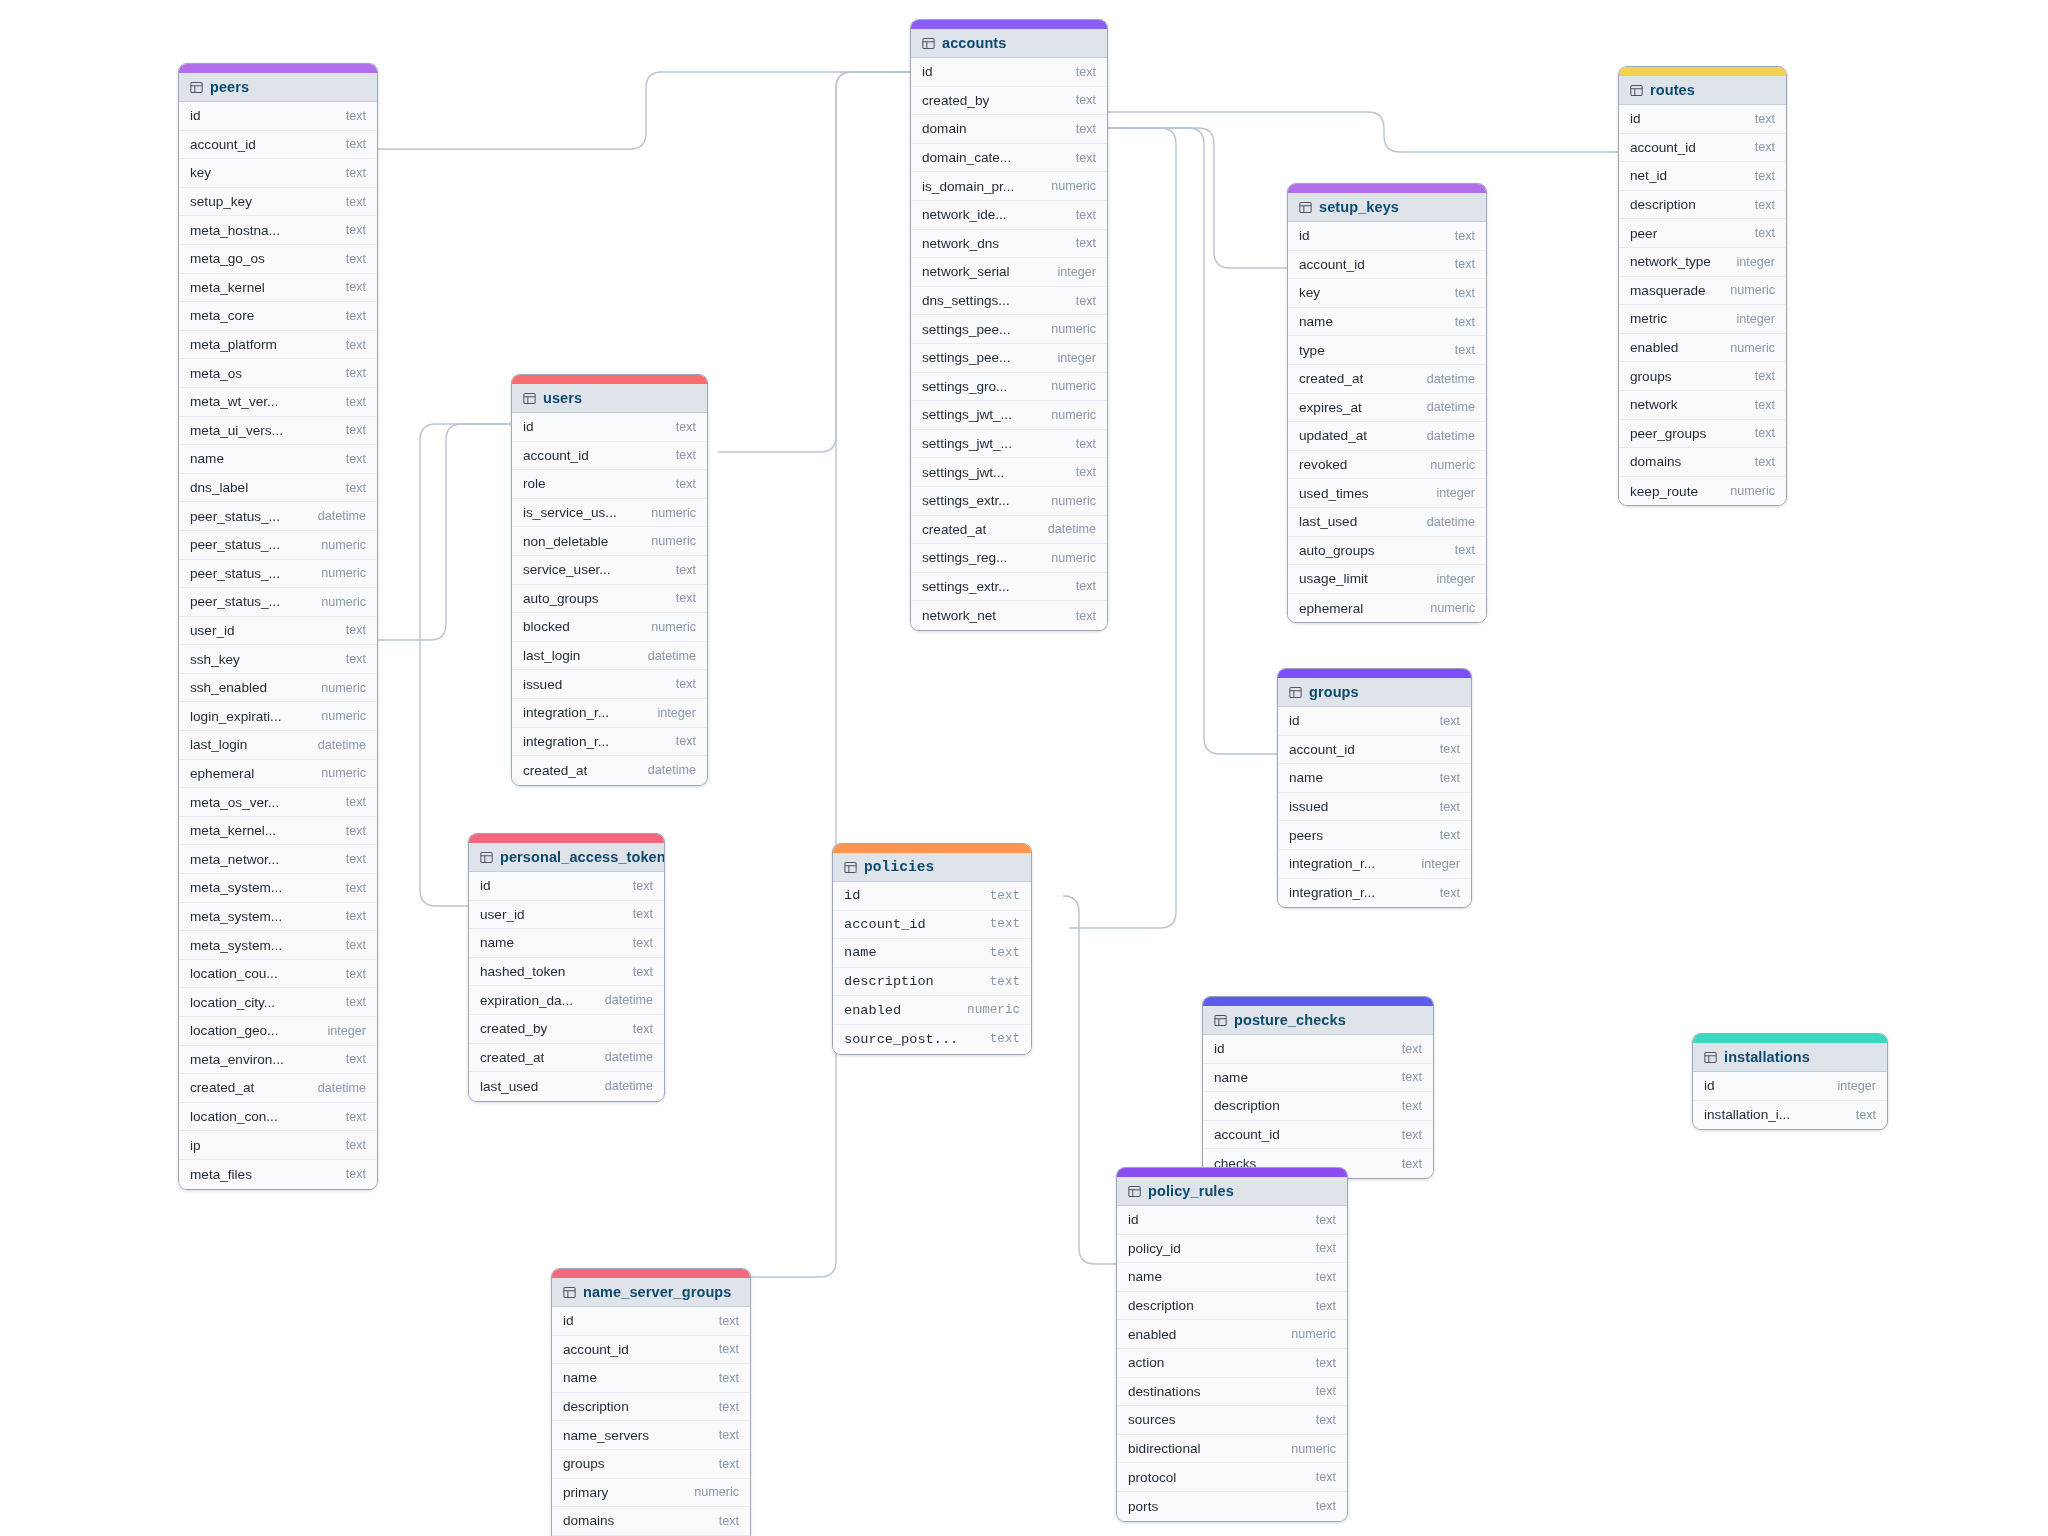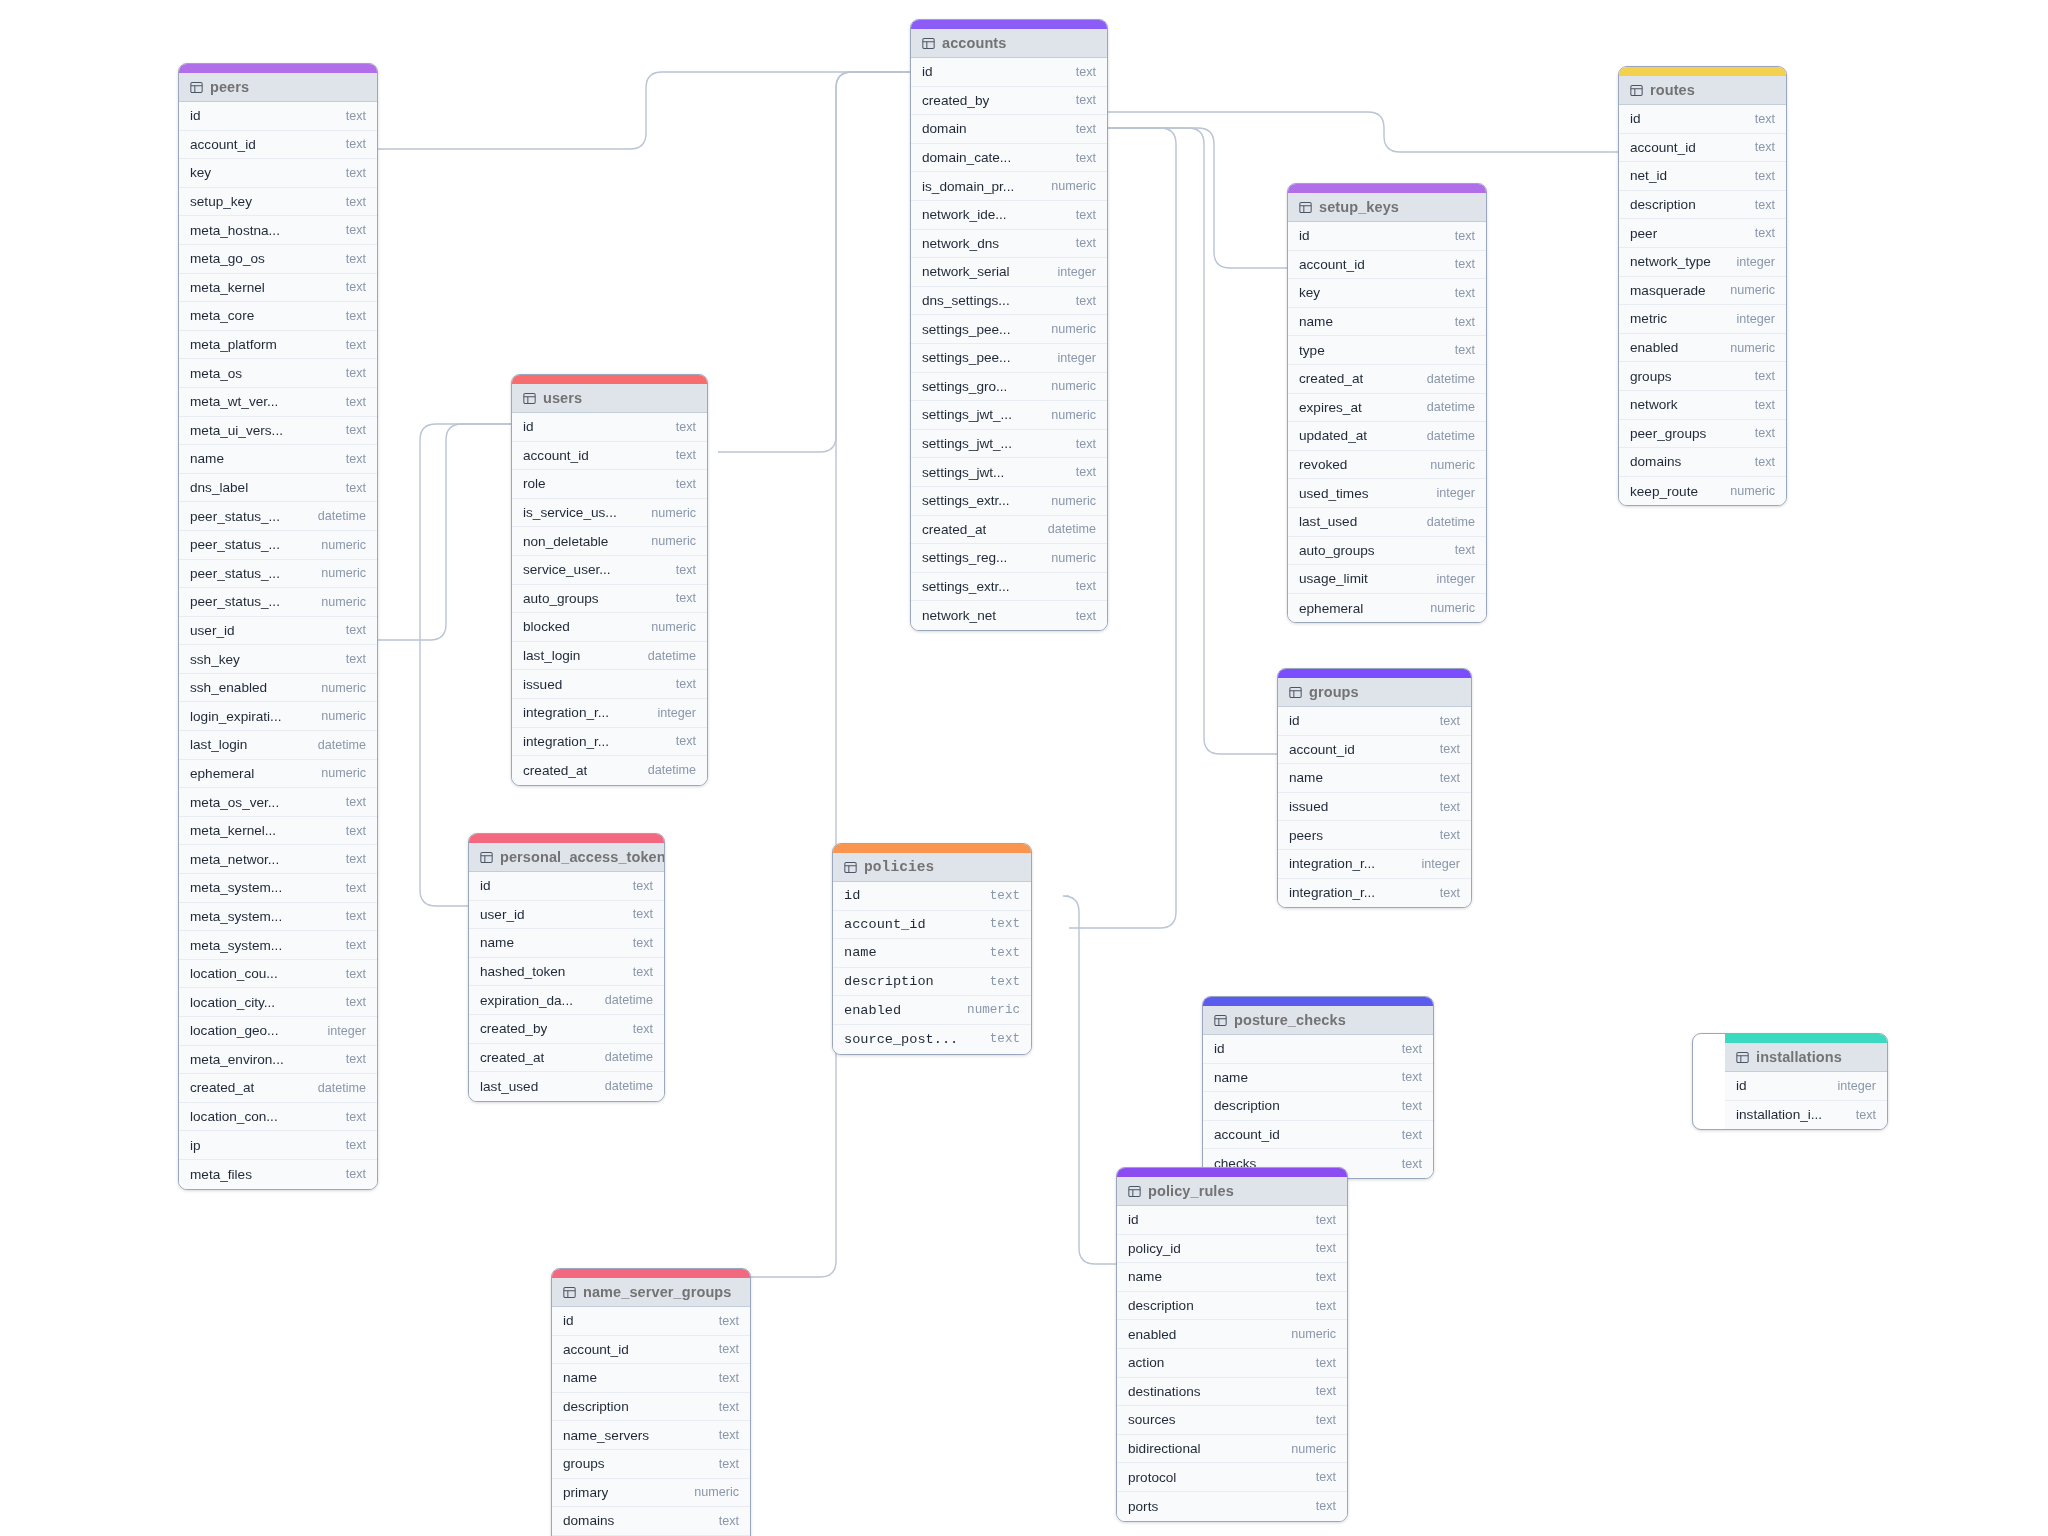--- a/index.html
+++ b/index.html
@@ -40,21 +40,21 @@
     display: flex;
     align-items: center;
     gap: 7px;
     background: #dfe3ea;
     padding: 6px 11px 6px 11px;
     border-bottom: 1px solid #c3ccd9;
   }
   .table-header .title {
     font-size: 14.5px;
     font-weight: bold;
-    color: #737373;
+    color: #0c4a6e;
     letter-spacing: 0.1px;
     white-space: nowrap;
   }
   .tbl-icon {
     display: inline-block;
     width: 13px;
     height: 13px;
     flex: 0 0 auto;
     position: relative;
   }
@@ -834,21 +834,21 @@
         </div>
         <div class="col-row">
           <span class="col-name">domains</span>
           <span class="col-type">text</span>
         </div>
         <div class="col-row">
           <span class="col-name">keep_route</span>
           <span class="col-type">numeric</span>
         </div>
       </div>
-      <div class="table-node" style="left: 1692px; top: 1033px; width: 196px; padding-left: 32px;">
+      <div class="table-node" style="left: 1692px; top: 1033px; width: 196px;">
         <div class="accent-bar" style="background: rgb(59, 217, 192);"></div>
         <div class="table-header">
           <span class="tbl-icon">
             <svg width="13" height="13" viewBox="0 0 14 14" xmlns="http://www.w3.org/2000/svg">
               <rect x="0.9" y="1.6" width="12.2" height="10.8" rx="1.4" fill="none" stroke="#4b5563" stroke-width="1.1"></rect>
               <line x1="0.9" y1="5.1" x2="13.1" y2="5.1" stroke="#4b5563" stroke-width="1.1"></line>
               <line x1="5.2" y1="5.1" x2="5.2" y2="12.4" stroke="#4b5563" stroke-width="1.1"></line>
             </svg>
           </span>
           <span class="title">installations</span>

